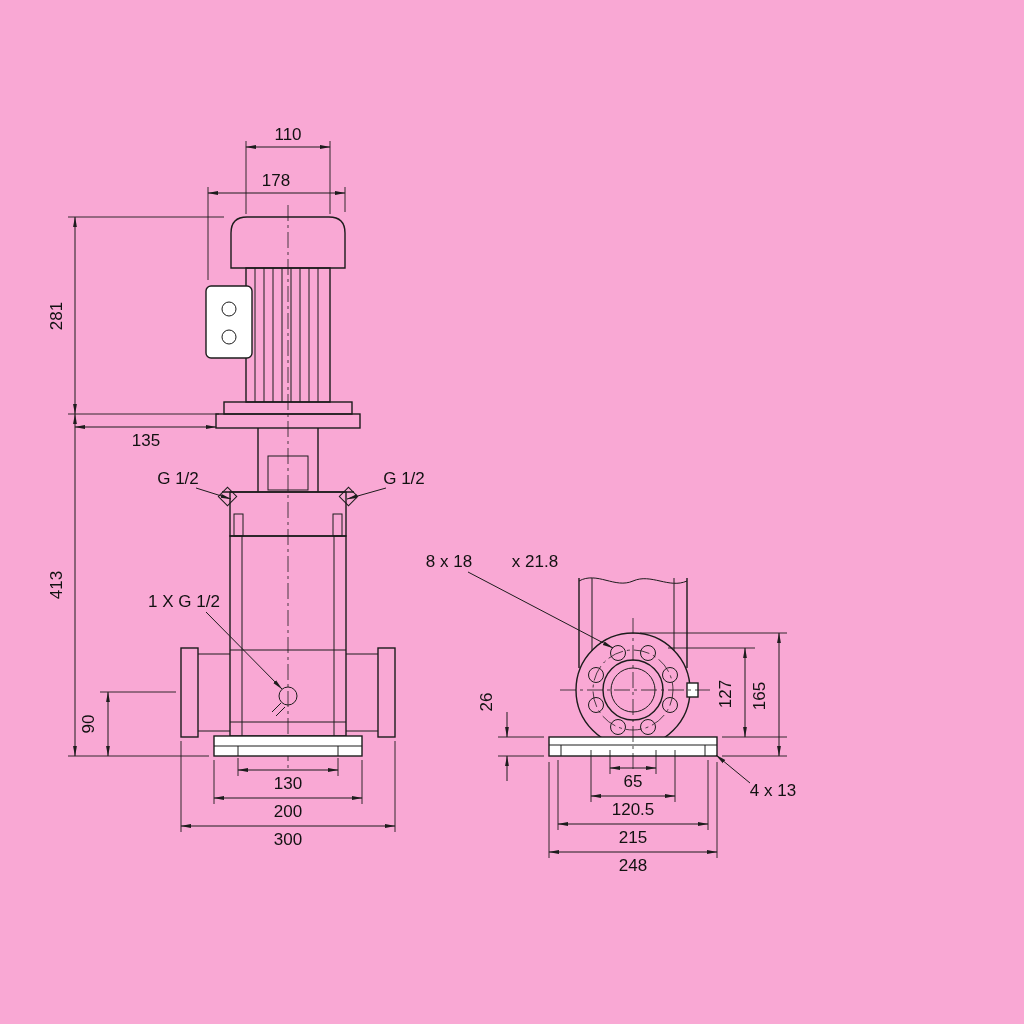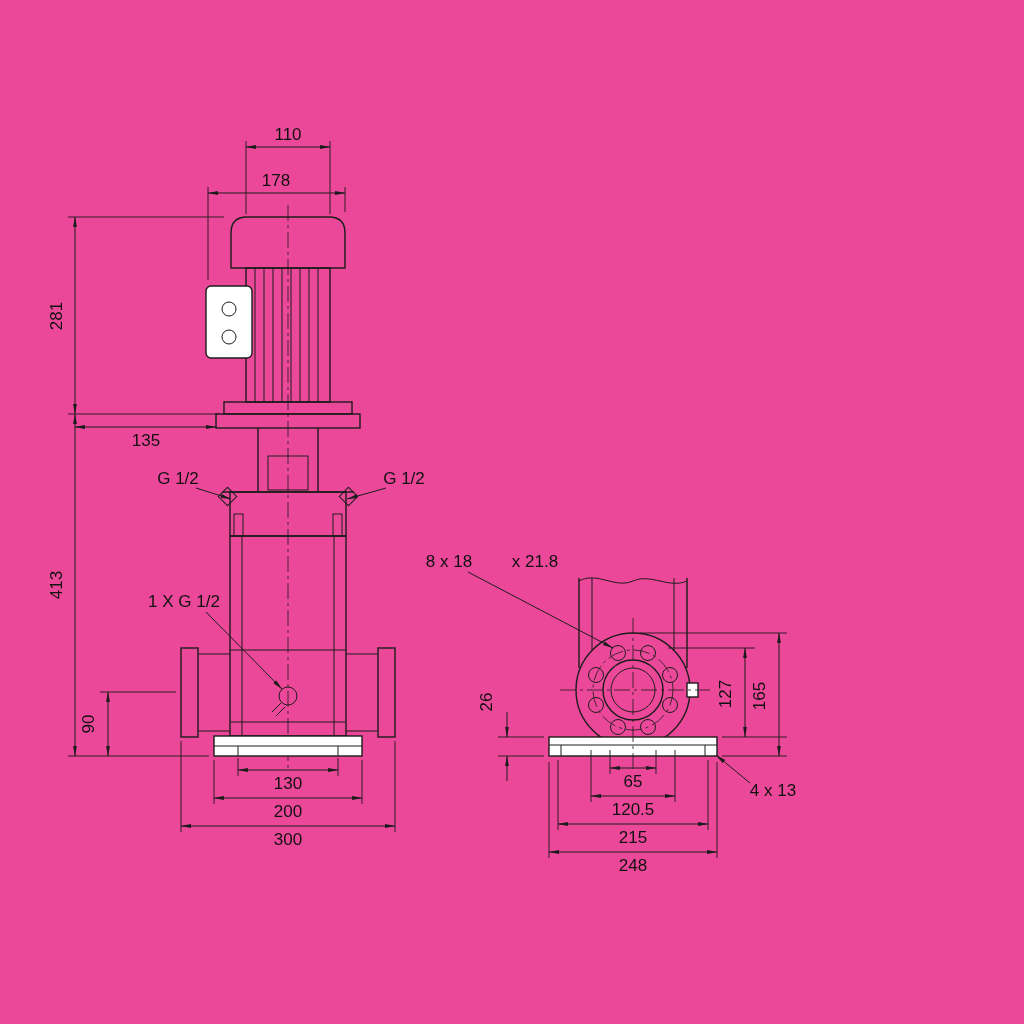--- a/index.html
+++ b/index.html
@@ -1,16 +1,16 @@
 <!DOCTYPE html>
 <html><head>
 <meta charset="utf-8">
 <style>
   html,body{margin:0;padding:0;background:#ffffff;}
-  .canvas{position:relative;width:1024px;height:1024px;background:#ec4899;overflow:hidden;
+  .canvas{position:relative;width:1024px;height:1024px;background:#f9a8d4;overflow:hidden;
           font-family:"Liberation Sans",sans-serif;}
   svg{position:absolute;left:0;top:0;}
   svg text{font-family:"Liberation Sans",sans-serif;font-size:17px;fill:#111;}
   .geo{fill:none;stroke:#1c1c1c;stroke-width:1.4;}
   .geow{fill:#ffffff;stroke:#1c1c1c;stroke-width:1.4;}
   .thin{fill:none;stroke:#1c1c1c;stroke-width:1;}
   .dim{fill:none;stroke:#1c1c1c;stroke-width:1;}
   .ext{fill:none;stroke:#1c1c1c;stroke-width:0.9;}
   .cl{fill:none;stroke:#1c1c1c;stroke-width:0.8;stroke-dasharray:16 4 3 4;}
 </style>

